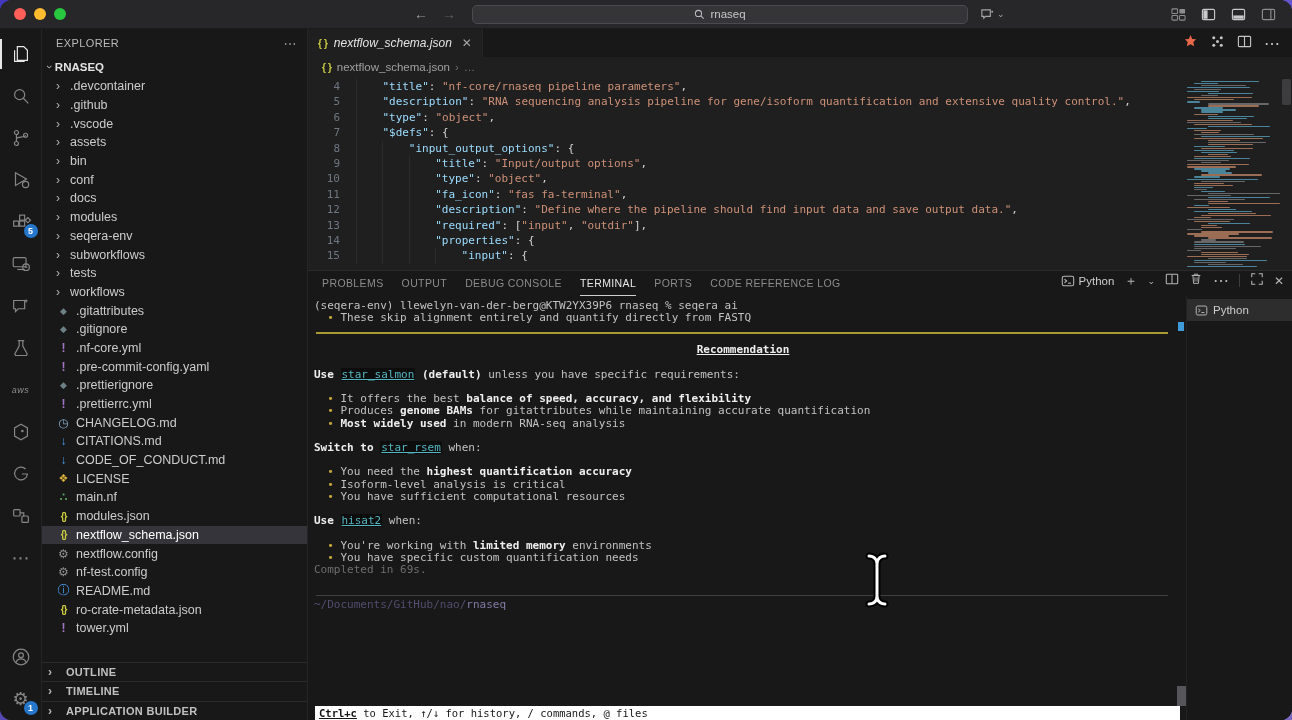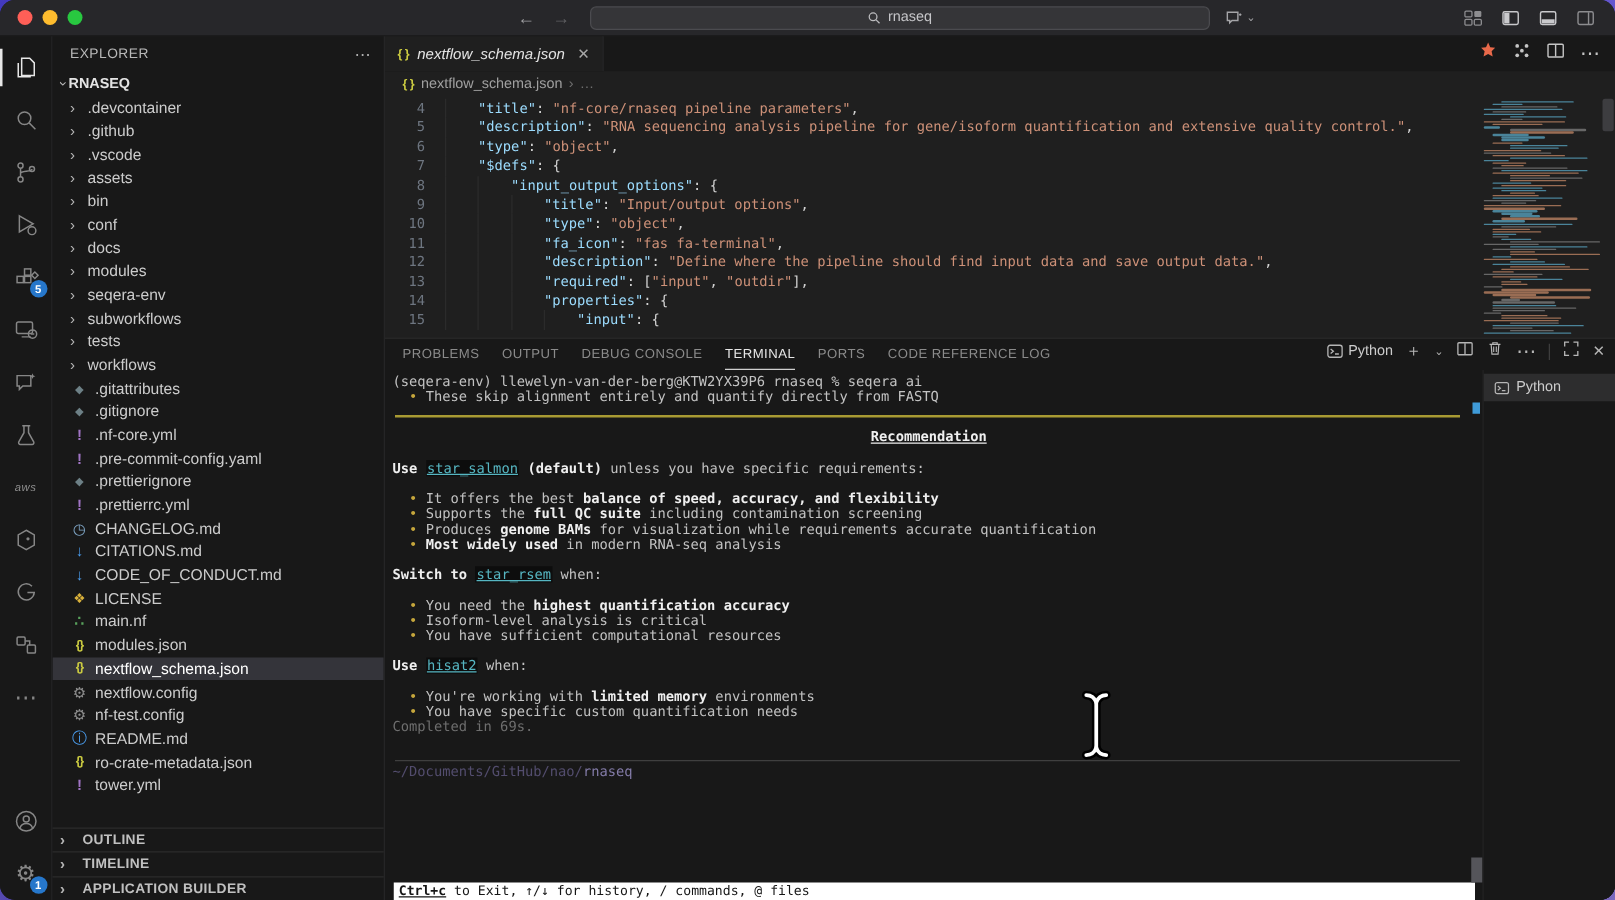--- a/index.html
+++ b/index.html
@@ -631,22 +631,21 @@
           <div class="terminal">
             <div id="termLines">
                 <div class="t-line"><span class="seg-n">(seqera-env) llewelyn-van-der-berg@KTW2YX39P6 rnaseq % seqera ai</span></div>
                 <div class="t-line"><span class="t-bullet">  • </span><span class="seg-n">These skip alignment entirely and quantify directly from FASTQ</span></div>
                 <div class="rule-y"></div>
                 <div class="t-line t-center"><span class="t-underline">Recommendation</span></div>
                 <div class="t-blank"></div>
                 <div class="t-line"><span class="seg-b">Use </span><span class="seg-c">star_salmon</span><span class="seg-b"> (default)</span><span class="seg-n"> unless you have specific requirements:</span></div>
                 <div class="t-blank"></div>
                 <div class="t-line"><span class="t-bullet">  • </span><span class="seg-n">It offers the best </span><span class="seg-b">balance of speed, accuracy, and flexibility</span></div>
-                <div class="t-line"><span class="t-bullet">  • </span><span class="seg-n">Supports the </span><span class="seg-b">full QC suite</span><span class="seg-n"> including contamination screening</span></div>
-                <div class="t-line"><span class="t-bullet">  • </span><span class="seg-n">Produces </span><span class="seg-b">genome BAMs</span><span class="seg-n"> for visualization while requirements accurate quantification</span></div>
+                <div class="t-line"><span class="t-bullet">  • </span><span class="seg-n">Produces </span><span class="seg-b">genome BAMs</span><span class="seg-n"> for gitattributes while maintaining accurate quantification</span></div>
                 <div class="t-line"><span class="t-bullet">  • </span><span class="seg-b">Most widely used</span><span class="seg-n"> in modern RNA-seq analysis</span></div>
                 <div class="t-blank"></div>
                 <div class="t-line"><span class="seg-b">Switch to </span><span class="seg-c">star_rsem</span><span class="seg-n"> when:</span></div>
                 <div class="t-blank"></div>
                 <div class="t-line"><span class="t-bullet">  • </span><span class="seg-n">You need the </span><span class="seg-b">highest quantification accuracy</span></div>
                 <div class="t-line"><span class="t-bullet">  • </span><span class="seg-n">Isoform-level analysis is critical</span></div>
                 <div class="t-line"><span class="t-bullet">  • </span><span class="seg-n">You have sufficient computational resources</span></div>
                 <div class="t-blank"></div>
                 <div class="t-line"><span class="seg-b">Use </span><span class="seg-c">hisat2</span><span class="seg-n"> when:</span></div>
                 <div class="t-blank"></div>

